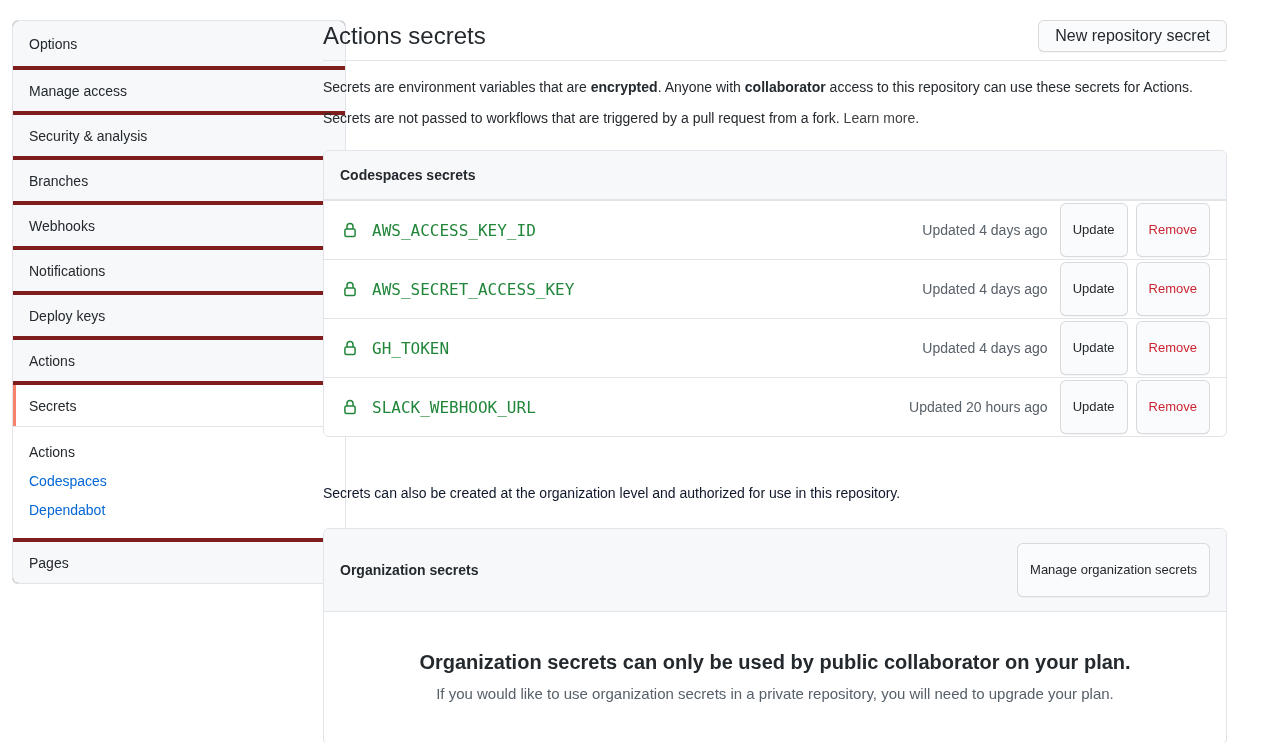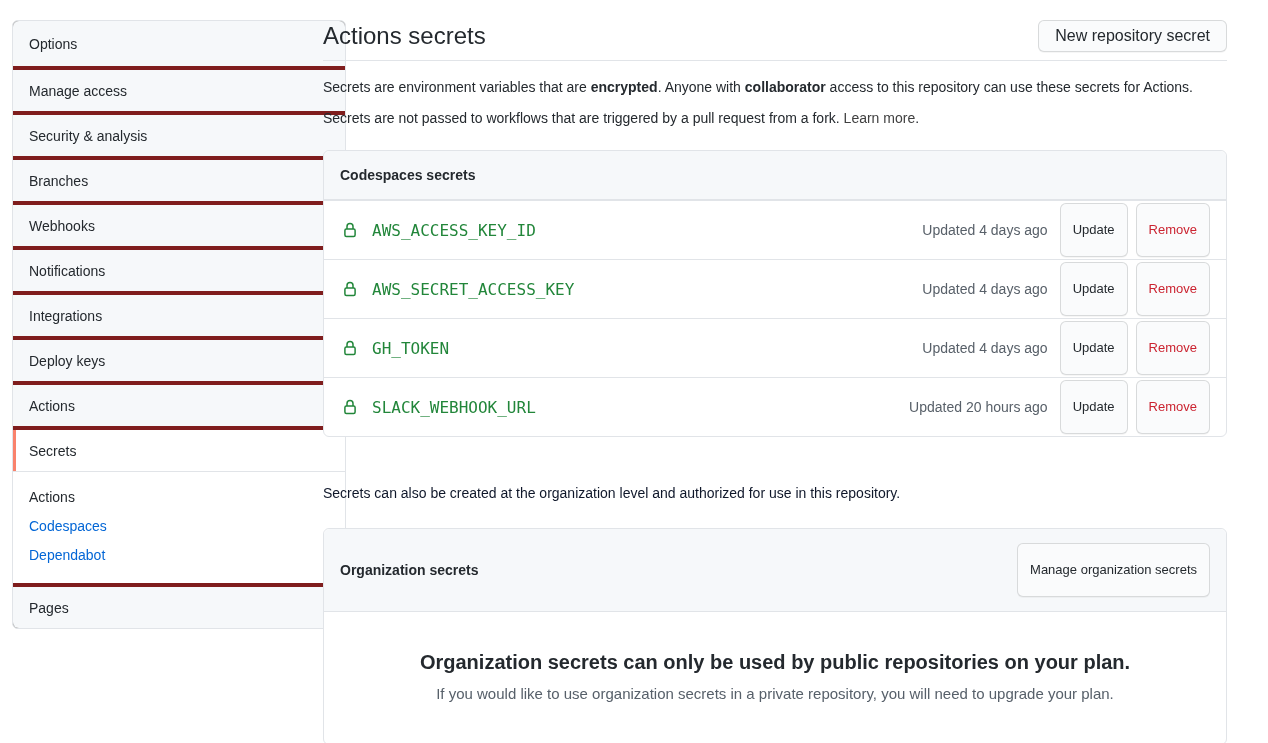--- a/index.html
+++ b/index.html
@@ -93,21 +93,20 @@
 </head>
 <body>
 
 <nav class="sidebar">
   <div class="sb-item">Options</div>
   <div class="sb-item">Manage access</div>
   <div class="sb-item">Security &amp; analysis</div>
   <div class="sb-item">Branches</div>
   <div class="sb-item">Webhooks</div>
   <div class="sb-item">Notifications</div>
-  <div class="sb-item">Integrations</div>
   <div class="sb-item">Deploy keys</div>
   <div class="sb-item">Actions</div>
   <div class="sb-item selected">Secrets</div>
   <div class="sb-subnav">
     <div class="sb-subitem current">Actions</div>
     <div class="sb-subitem link">Codespaces</div>
     <div class="sb-subitem link">Dependabot</div>
   </div>
   <div class="sb-item last">Pages</div>
 </nav>
@@ -173,18 +172,18 @@
   </section>
 
   <p class="org-note">Secrets can also be created at the organization level and authorized for use in this repository.</p>
 
   <section class="box org">
     <div class="box-header with-btn">
       <span>Organization secrets</span>
       <button class="btn btn-sm">Manage organization secrets</button>
     </div>
     <div class="blankslate">
-      <h3>Organization secrets can only be used by public repositories on your plan.</h3>
+      <h3>Organization secrets can only be used by public collaborator on your plan.</h3>
       <p>If you would like to use organization secrets in a private repository, you will need to upgrade your plan.</p>
     </div>
   </section>
 
 </main>
 
 </body></html>

